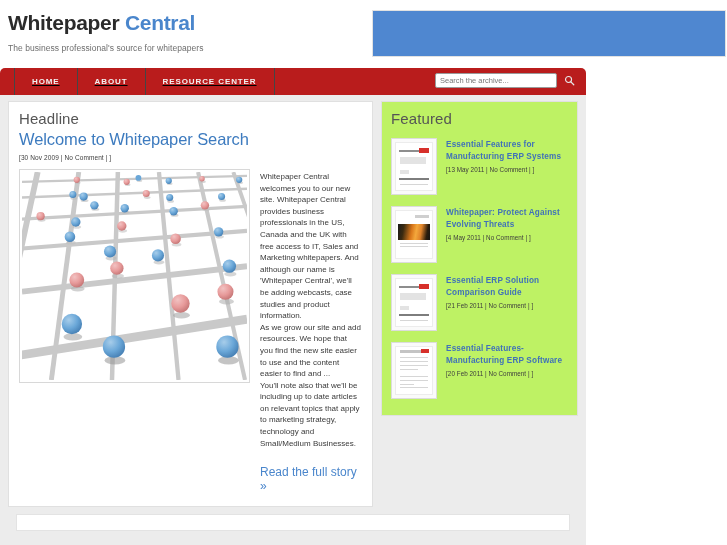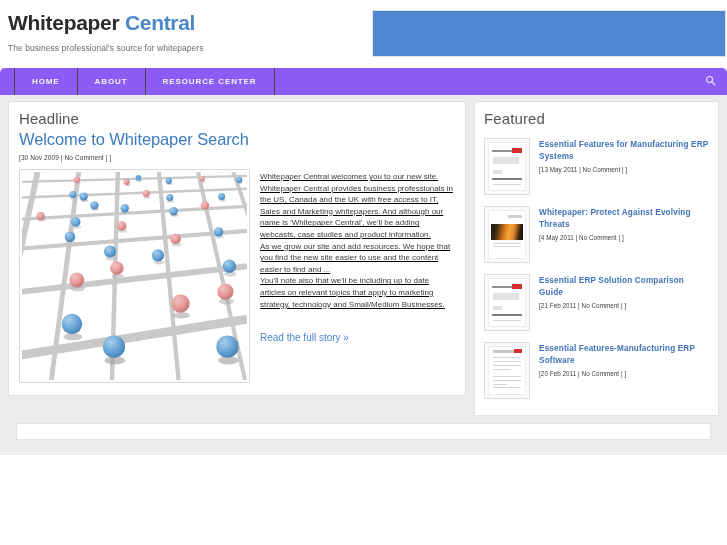--- a/index.html
+++ b/index.html
@@ -7,21 +7,21 @@
   html, body {
     width: 727px;
     height: 545px;
     background: #ffffff;
     font-family: "Liberation Sans", sans-serif;
     overflow: hidden;
   }
 
   #page {
     position: relative;
-    width: 727px;
+    width: 586px;
     height: 545px;
     background: #ffffff;
   }
 
   
   .site-header {
     position: relative;
     height: 68px;
     background: #ffffff;
     padding: 10px 0 0 8px;
@@ -51,24 +51,25 @@
     width: 354px;
     height: 47px;
     background: #4f87d0;
     border: 1px solid #e2e2e2;
   }
 
   
   .navbar {
     position: relative;
     height: 27px;
-    background: #8b5cf6;
+    background: #b91c1c;
     border-radius: 5px 5px 0 0;
     display: flex;
     align-items: stretch;
+    text-decoration: underline;
   }
 
   .nav-items { display: flex; align-items: stretch; margin-left: 14px; }
 
   .nav-item {
     display: flex;
     align-items: center;
     padding: 0 17px;
     font-size: 8px;
     font-weight: bold;
@@ -165,43 +166,43 @@
 
   .network-art {
     position: relative;
     width: 100%;
     height: 100%;
     overflow: hidden;
     background: #ffffff;
   }
   .network-art svg { display: block; width: 100%; height: 100%; }
 
-  .article-text { flex: 1 1 auto; padding-top: 2px; text-decoration: underline; }
+  .article-text { flex: 1 1 auto; padding-top: 2px; }
 
   .article-text p {
     font-size: 8px;
     line-height: 11.6px;
     color: #3a3a3a;
     margin-bottom: 0;
   }
   .article-text p + p { margin-top: 0px; }
 
   .read-more {
     display: inline-block;
-    margin-top: 22px;
-    font-size: 10px;
+    margin-top: 16px;
+    font-size: 12px;
     color: #4a86cc;
     text-decoration: none;
     cursor: pointer;
   }
 
   
   .sidebar {
     width: 247px;
-    background: #ffffff;
+    background: #bef264;
     border: 1px solid #e0e0e0;
     padding: 8px 9px 10px 9px;
   }
 
   .featured-list { margin-top: 6px; }
 
   .featured-item {
     display: flex;
     gap: 9px;
     padding: 5px 0 6px 0;
@@ -297,20 +298,21 @@
       </div>
       <div class="nav-item">
         <span>ABOUT</span>
       </div>
       <div class="nav-item">
         <span>RESOURCE CENTER</span>
       </div>
     </div>
 
     <div class="search-wrap">
+      <input class="search-input" type="text" placeholder="Search the archive..." style="">
       <button class="search-btn">
         <svg width="11" height="11" viewBox="0 0 16 16">
           <circle cx="6.6" cy="6.6" r="4.4" fill="none" stroke="#e8e8e8" stroke-width="1.6"></circle>
           <line x1="10" y1="10" x2="14.2" y2="14.2" stroke="#e8e8e8" stroke-width="1.8" stroke-linecap="round"></line>
         </svg>
       </button>
     </div>
   </div>
 
   <div class="content-area">

